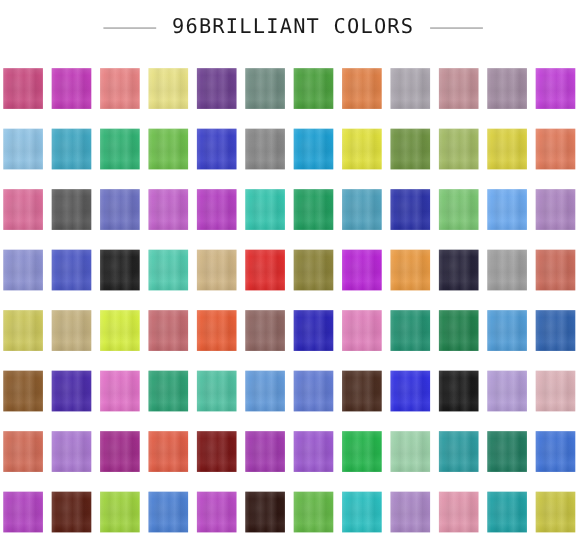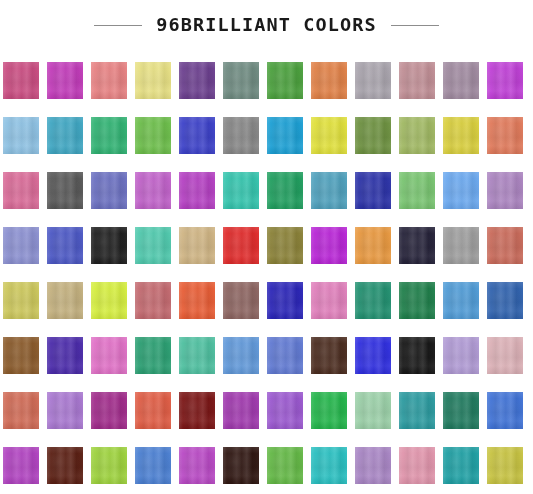--- a/index.html
+++ b/index.html
@@ -33,21 +33,21 @@
   }
   .rule {
     display: block;
     width: 48px;
     height: 1px;
     background: #8d8d8d;
   }
   .title {
     font-family: "DejaVu Sans Mono", monospace;
     font-size: 18.5px;
-    font-weight: 700;
+    font-weight: 400;
     letter-spacing: 1.1px;
     color: #1a1a1a;
     white-space: nowrap;
     line-height: 1;
   }
   
   .grid {
     position: absolute;
     top: 62px;
     left: 3px;

